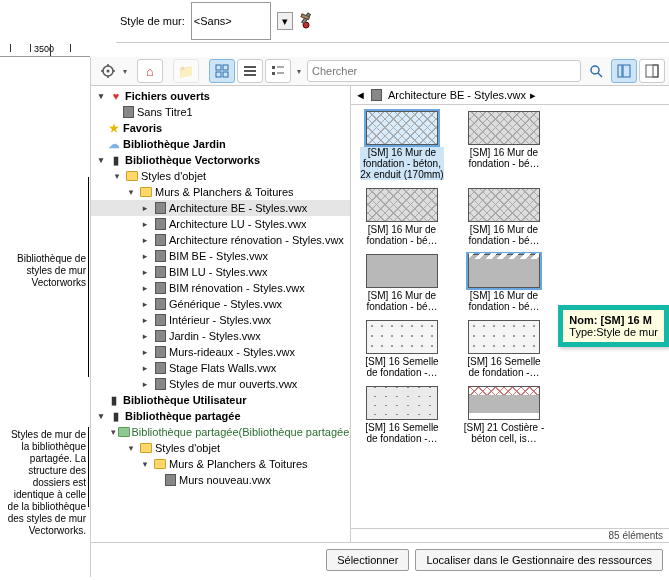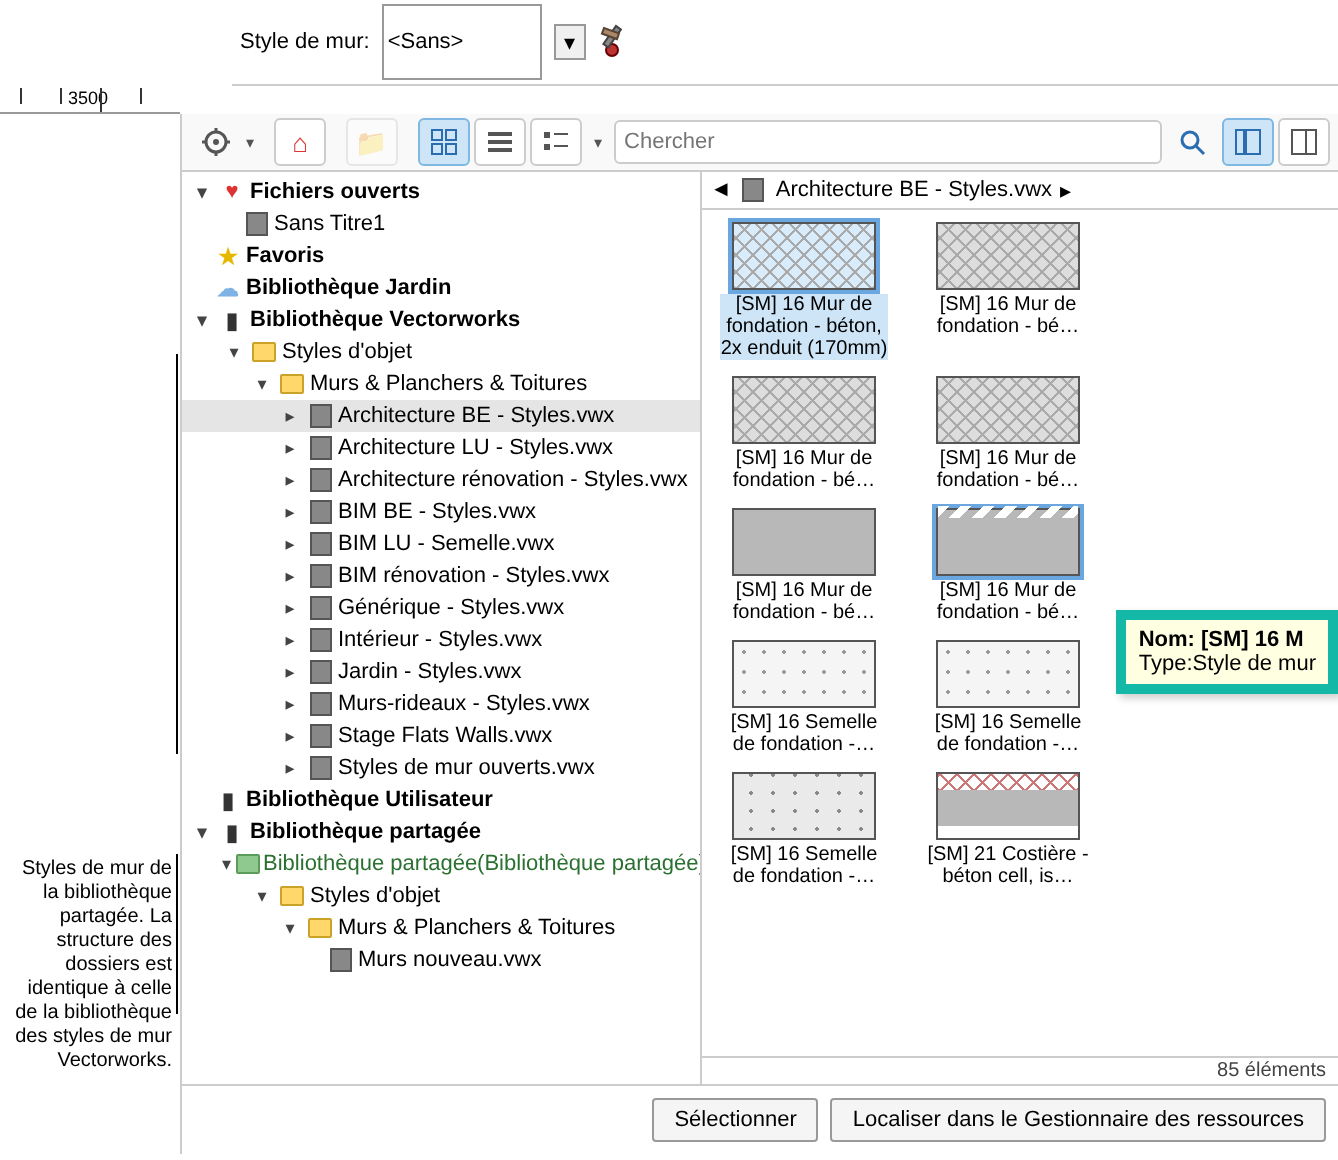--- a/index.html
+++ b/index.html
@@ -82,20 +82,21 @@
     <span>3500</span>
     <span class="tick" style="left:10px"></span>
       <span class="tick" style="left:30px"></span>
       <span class="tick" style="left:50px;height:12px"></span>
       <span class="tick" style="left:70px"></span>
   </div>
 </div>
 
 <div class="main">
   <div class="left-notes">
+    <div class="note" style="top:196px">Bibliothèque de styles de mur Vectorworks</div>
     <div class="bracket" style="top:120px;height:200px"></div>
     <div class="note" style="top:372px">Styles de mur de la bibliothèque partagée. La structure des dossiers est identique à celle de la bibliothèque des styles de mur Vectorworks.</div>
     <div class="bracket" style="top:370px;height:80px"></div>
   </div>
 
   <div class="browser">
     <div class="toolbar">
       <span class="tbtn flat">
         <svg width="16" height="16" viewBox="0 0 16 16">
             <circle cx="8" cy="8" r="5" fill="none" stroke="#555" stroke-width="1.5"></circle>
@@ -228,21 +229,21 @@
               <span class="icon">
                 <span class="doc-grey"></span>
               </span>
               <span>BIM BE - Styles.vwx</span>
             </div>
             <div class="tree-row" style="padding-left: 48px;">
               <span class="exp">▸</span>
               <span class="icon">
                 <span class="doc-grey"></span>
               </span>
-              <span>BIM LU - Semelle.vwx</span>
+              <span>BIM LU - Styles.vwx</span>
             </div>
             <div class="tree-row" style="padding-left: 48px;">
               <span class="exp">▸</span>
               <span class="icon">
                 <span class="doc-grey"></span>
               </span>
               <span>BIM rénovation - Styles.vwx</span>
             </div>
             <div class="tree-row" style="padding-left: 48px;">
               <span class="exp">▸</span>

